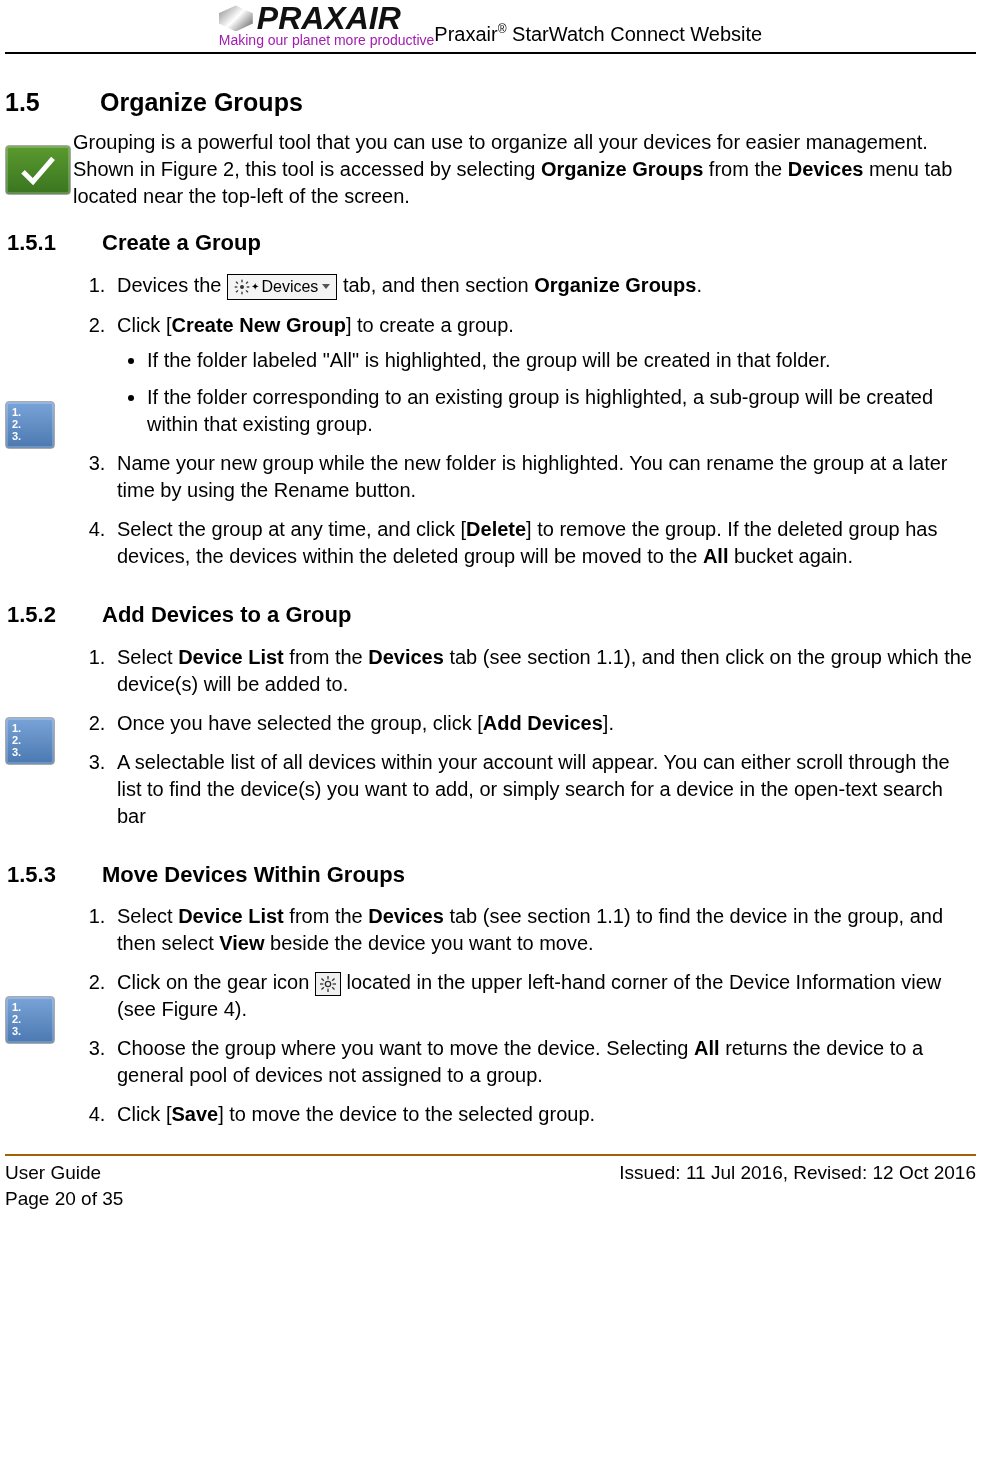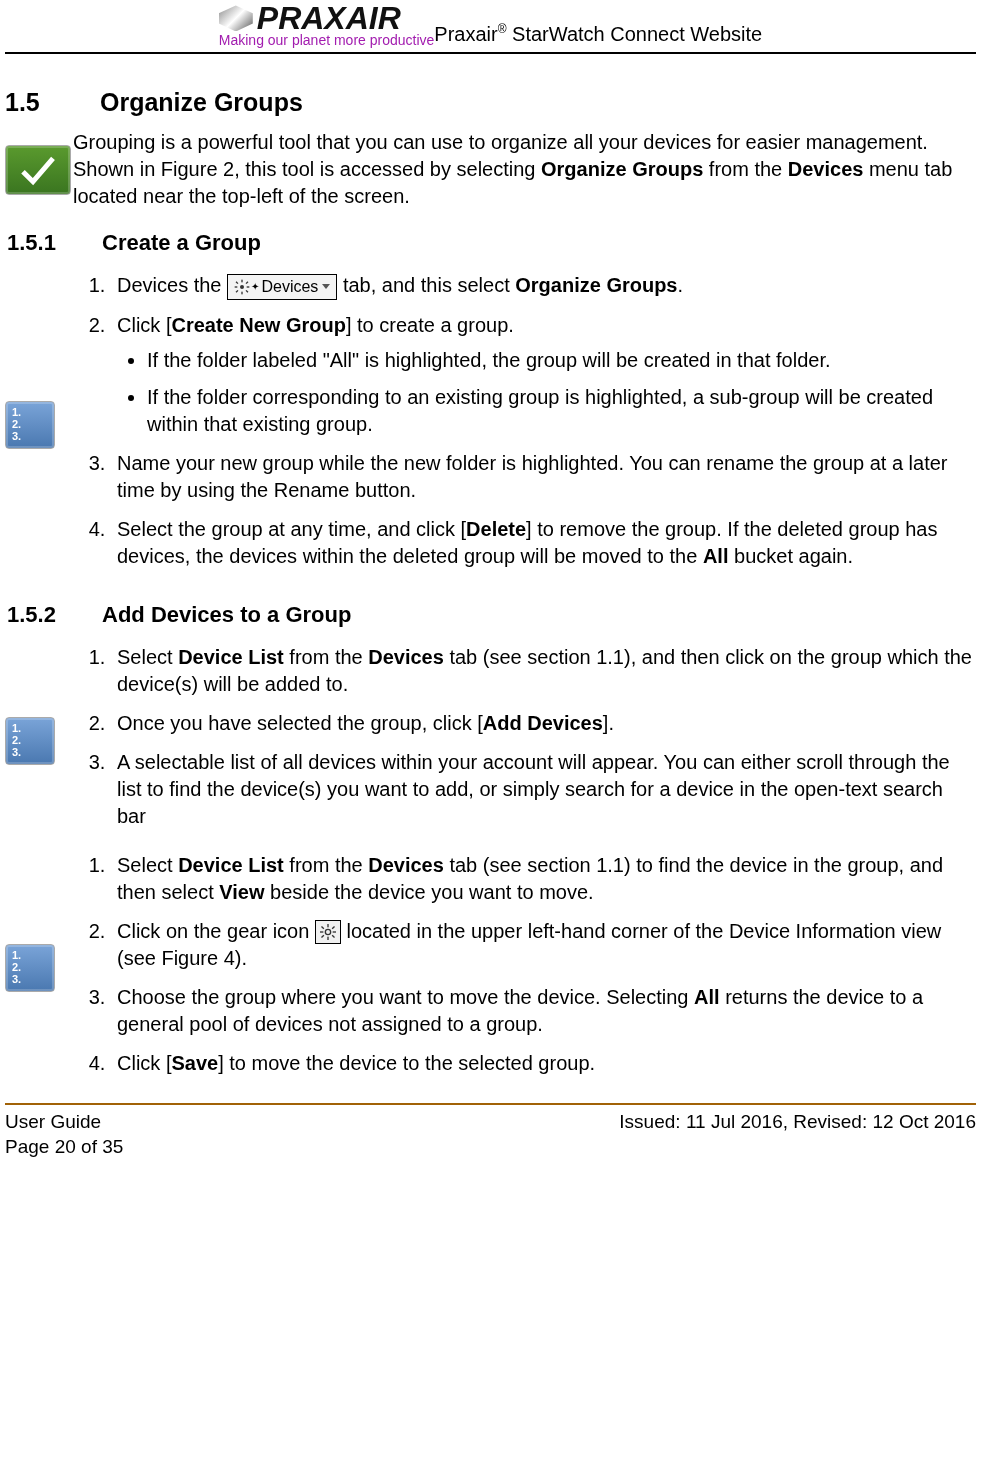--- a/index.html
+++ b/index.html
@@ -229,21 +229,21 @@
                   <rect x="19" y="11" width="4" height="2"></rect>
                   <rect x="3.5" y="3.5" width="2" height="4" transform="rotate(-45 4.5 5.5)"></rect>
                   <rect x="18.5" y="16.5" width="2" height="4" transform="rotate(-45 19.5 18.5)"></rect>
                   <rect x="3.5" y="16.5" width="2" height="4" transform="rotate(45 4.5 18.5)"></rect>
                   <rect x="18.5" y="3.5" width="2" height="4" transform="rotate(45 19.5 5.5)"></rect>
                 </g>
               </svg>
               <span class="sub-small">✦</span>
               <span>Devices</span>
               <span class="caret-down"></span>
-          </span><span> tab, and this select </span><b>Organize Groups</b><span>.</span>
+          </span><span> tab, and then section </span><b>Organize Groups</b><span>.</span>
         </li>
         <li>
           <span>Click [</span><b>Create New Group</b><span>] to create a group.</span>
           <ul class="sub">
             <li>If the folder labeled "All" is highlighted, the group will be created in that folder.</li>
             <li>If the folder corresponding to an existing group is highlighted, a sub-group will be created within that existing group.</li>
           </ul>
         </li>
         <li>Name your new group while the new folder is highlighted.  You can rename the group at a later time by using the Rename button.</li>
         <li>
@@ -267,20 +267,23 @@
           <span>Select </span><b>Device List</b><span> from the </span><b>Devices</b><span> tab (see section 1.1), and then click on the group which the device(s) will be added to.</span>
         </li>
         <li>
           <span>Once you have selected the group, click [</span><b>Add Devices</b><span>].</span>
         </li>
         <li>A selectable list of all devices within your account will appear.  You can either scroll through the list to find the device(s) you want to add, or simply search for a device in the open-text search bar</li>
       </ol>
     </div>
   </div>
 
+  <h3 class="subsection">
+    <span class="sec-num">1.5.3</span><span>Move Devices Within Groups</span>
+  </h3>
 
   <div class="content-row">
     <div class="icon-cell">
       <div class="steps-icon">1.<br>2.<br>3.</div>
     </div>
     <div class="text-cell">
       <ol class="steps">
         <li>
           <span>Select </span><b>Device List</b><span> from the </span><b>Devices</b><span> tab (see section 1.1) to find the device in the group, and then select </span><b>View</b><span> beside the device you want to move.</span>
         </li>

